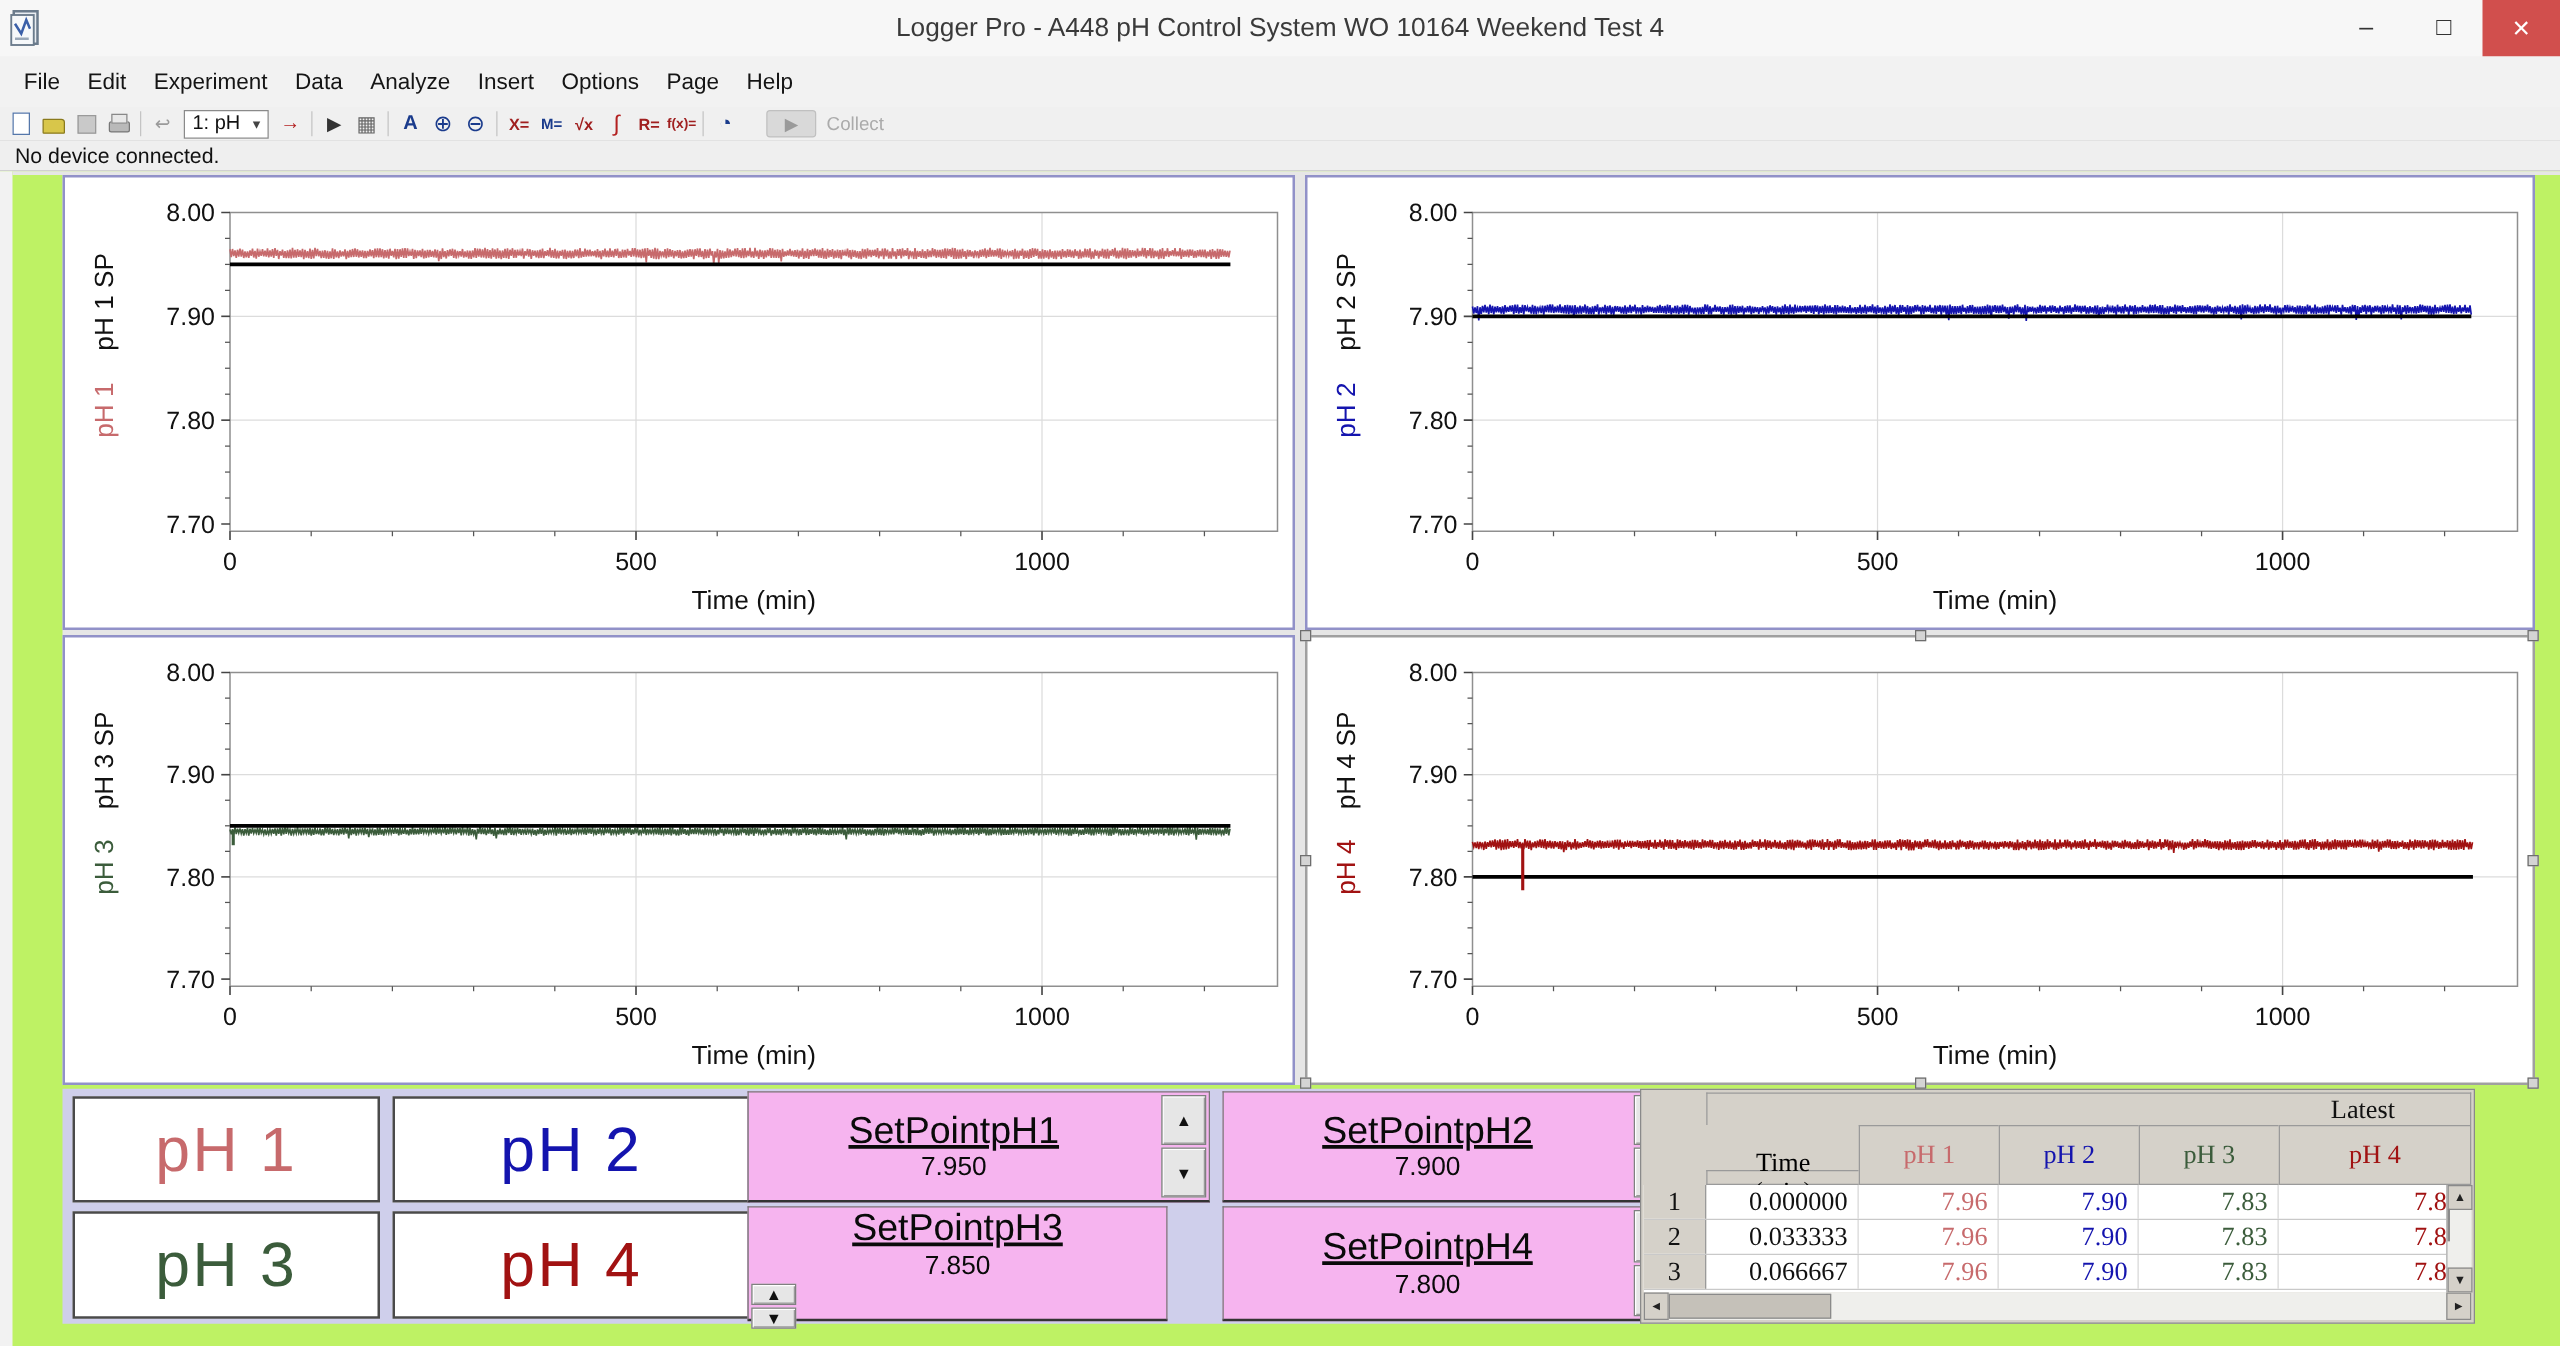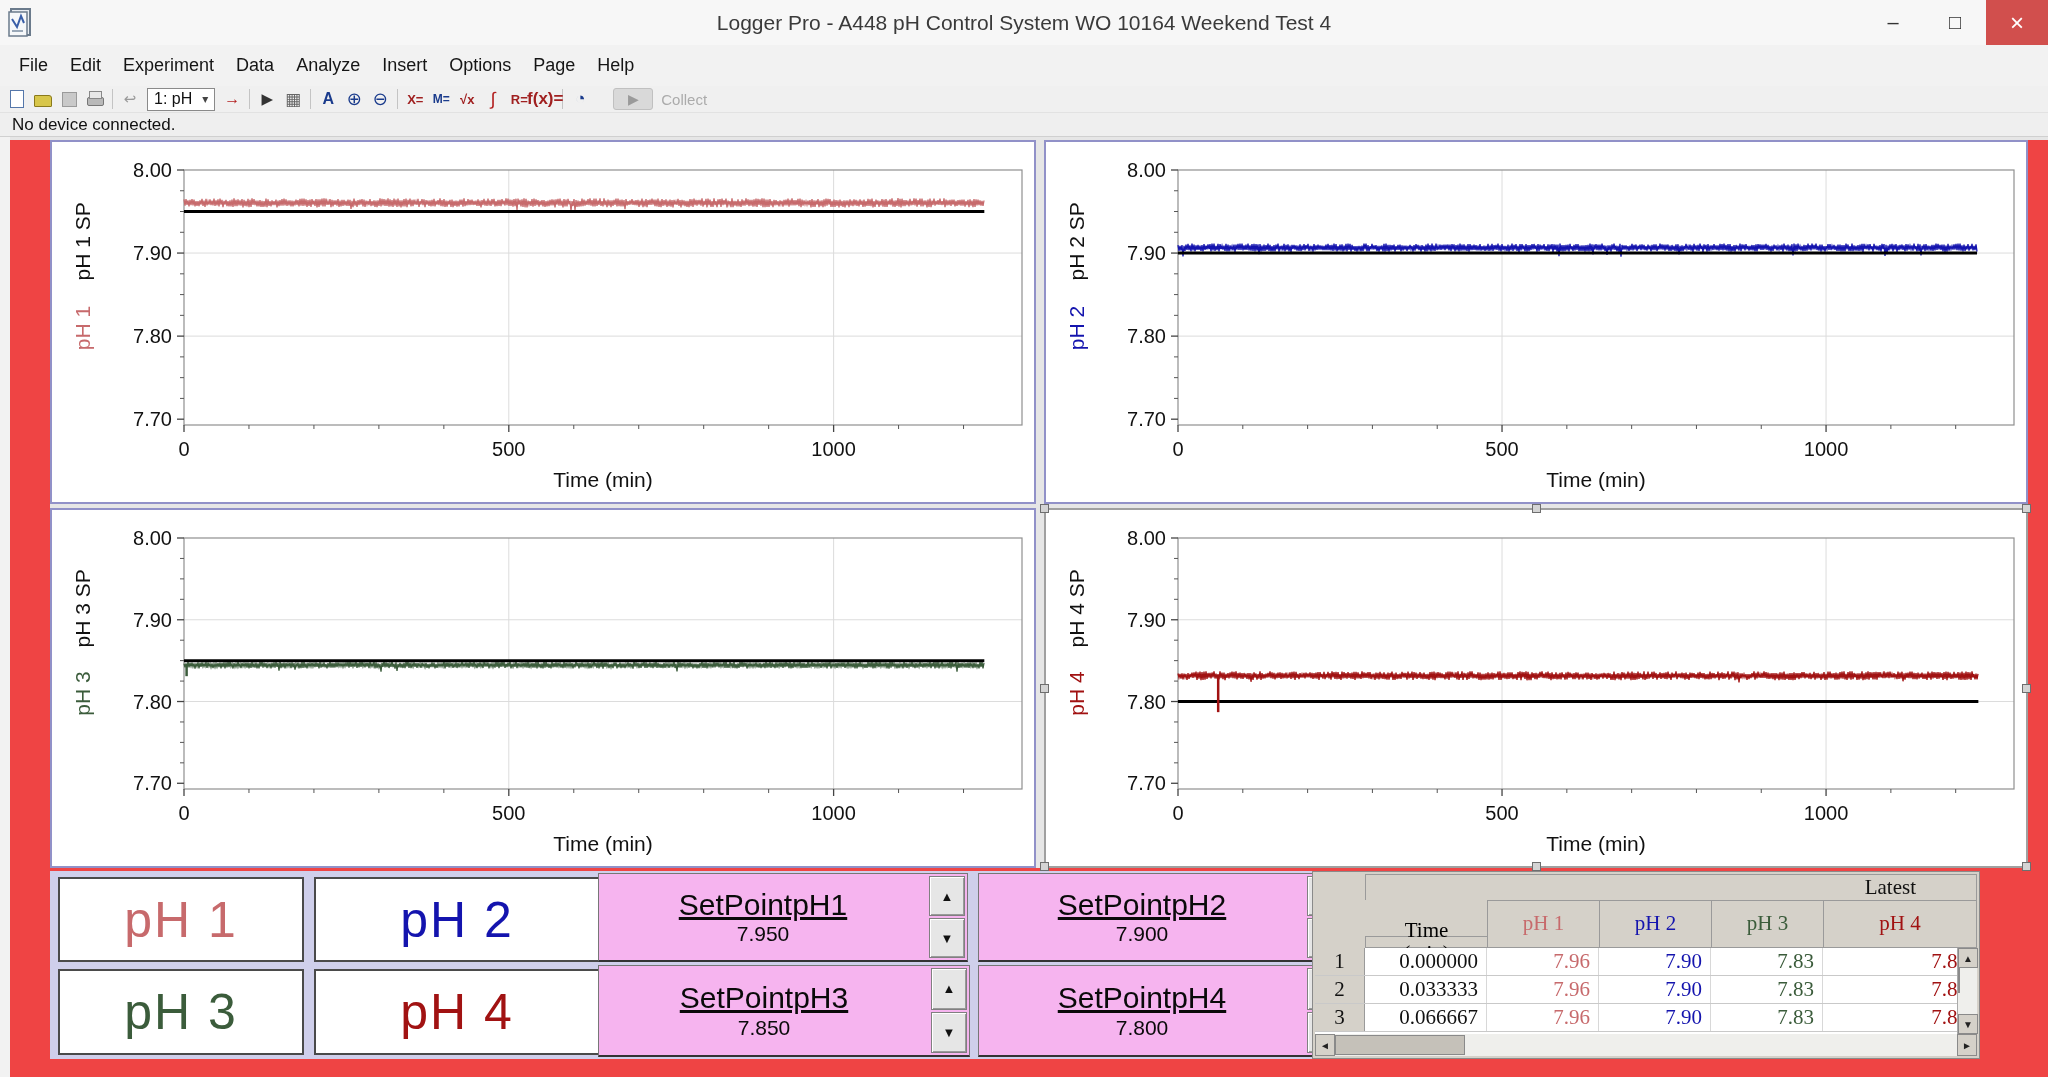--- a/index.html
+++ b/index.html
@@ -39,21 +39,21 @@
   .collect-wrap { display:flex; align-items:center; margin-left:20px; }
   .collect-btn { width:40px; height:22px; background:#d9d9d9; border:1px solid #c0c0c0; border-radius:3px;
                  display:flex; align-items:center; justify-content:center; color:#9a9a9a; font-size:14px; }
   .collect-label { margin-left:8px; font-size:15px; color:#ababab; }
 
   
   .statusbar { height:24px; background:#efefef; border-bottom:1px solid #d0d0d0;
                display:flex; align-items:center; padding-left:12px; font-size:17px; color:#111; }
 
   
-  .content { position:relative; width:2048px; height:940px; background:#ef4444; }
+  .content { position:relative; width:2048px; height:940px; background:#bef264; }
   .left-strip { position:absolute; left:0; top:0; width:10px; height:940px; background:#f2f2f2; }
   .top-strip { position:absolute; left:10px; top:0; width:2038px; height:3px; background:#e6e6e6; }
   .v-divider { position:absolute; left:1036px; top:3px; width:8px; height:728px; background:#e6e6e6; }
   .h-divider { position:absolute; left:50px; top:367px; width:1978px; height:4px; background:#e6e6e6; }
 
   .graph-panel { position:absolute; background:#fff; border:2px solid #9191c8; }
   .graph-panel.selected { border:2px solid #a0a0a0; }
   #gp1 { left:50px;  top:3px;   width:986px; height:364px; }
   #gp2 { left:1044px;top:3px;   width:984px; height:364px; }
   #gp3 { left:50px;  top:371px; width:986px; height:360px; }
@@ -66,21 +66,21 @@
   .meter-label { font-size:50px; letter-spacing:2px; }
   #meter1 { left:8px;  top:6px;  width:246px; height:85px; }
   #meter2 { left:264px;top:6px;  width:286px; height:85px; }
   #meter3 { left:8px;  top:98px; width:246px; height:86px; }
   #meter4 { left:264px;top:98px; width:286px; height:86px; }
   .c-ph1 { color:#c76a6c; } .c-ph2 { color:#1414ae; } .c-ph3 { color:#3b5c3b; } .c-ph4 { color:#a11212; }
 
   .setpoint-box { position:absolute; background:#f6b4ef; border:1px solid #777; border-bottom:2px solid #333; display:flex; }
   #sp1 { left:548px; top:2px;  width:370px; height:89px; }
   #sp2 { left:928px; top:2px;  width:368px; height:89px; }
-  #sp3 { left:548px; top:94px; width:372px; height:92px; }
+  #sp3 { left:548px; top:94px; width:336px; height:92px;flex-direction:column; }
   #sp4 { left:928px; top:94px; width:368px; height:92px; }
   .sp-texts { flex:1; display:flex; flex-direction:column; align-items:center; justify-content:center; }
   .sp-label { font-size:30px; color:#0a0a0a; line-height:1.15;text-decoration:underline; }
   .sp-value { font-size:21px; color:#0a0a0a; line-height:1.15; }
   .spinner { width:40px; display:flex; flex-direction:column; padding:2px 2px; }
   .spin-btn { flex:1; background:#e6e6e6; border:1px solid #808080;
               box-shadow:inset 1px 1px 0 #ffffff, inset -1px -1px 0 #9a9a9a;
               display:flex; align-items:center; justify-content:center; font-size:13px; color:#111; }
   .spin-btn:first-child { margin-bottom:2px; }
 
@@ -171,21 +171,21 @@
     <span class="tb-sep"></span>
     <span class="tbi g-blue g-bold">A</span>
     <span class="tbi g-blue" style="font-size:18px;">⊕</span>
     <span class="tbi g-blue" style="font-size:18px;">⊖</span>
     <span class="tb-sep"></span>
     <span class="tbi g-darkred">X=</span>
     <span class="tbi g-blue g-small">M=</span>
     <span class="tbi g-darkred">√x</span>
     <span class="tbi g-red" style="font-size:18px;">∫</span>
     <span class="tbi g-darkred">R=</span>
-    <span class="tbi g-darkred" style="font-size:17px;">f(x)=</span>
+    <span class="tbi g-darkred" style="font-size:11px;">f(x)=</span>
     <span class="tb-sep"></span>
     <span class="tbi g-blue" style="font-size:17px;">◔</span>
     <span class="collect-wrap">
       <span class="collect-btn">▶</span>
       <span class="collect-label">Collect</span>
     </span>
   </div>
 
   <div class="statusbar">
     <span>No device connected.</span>

